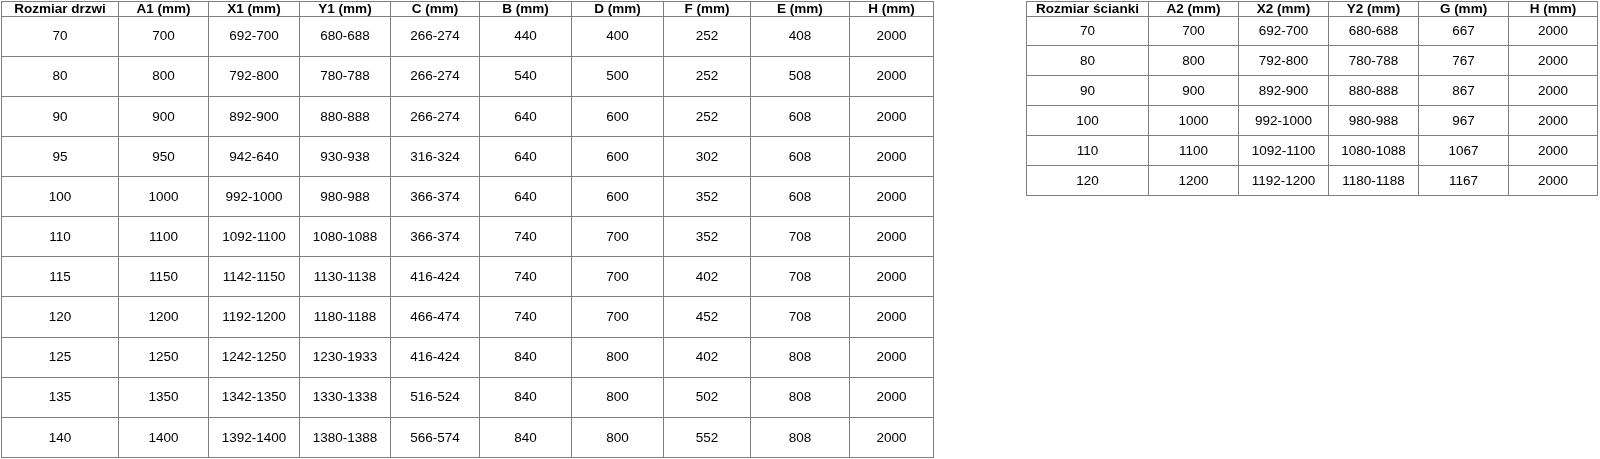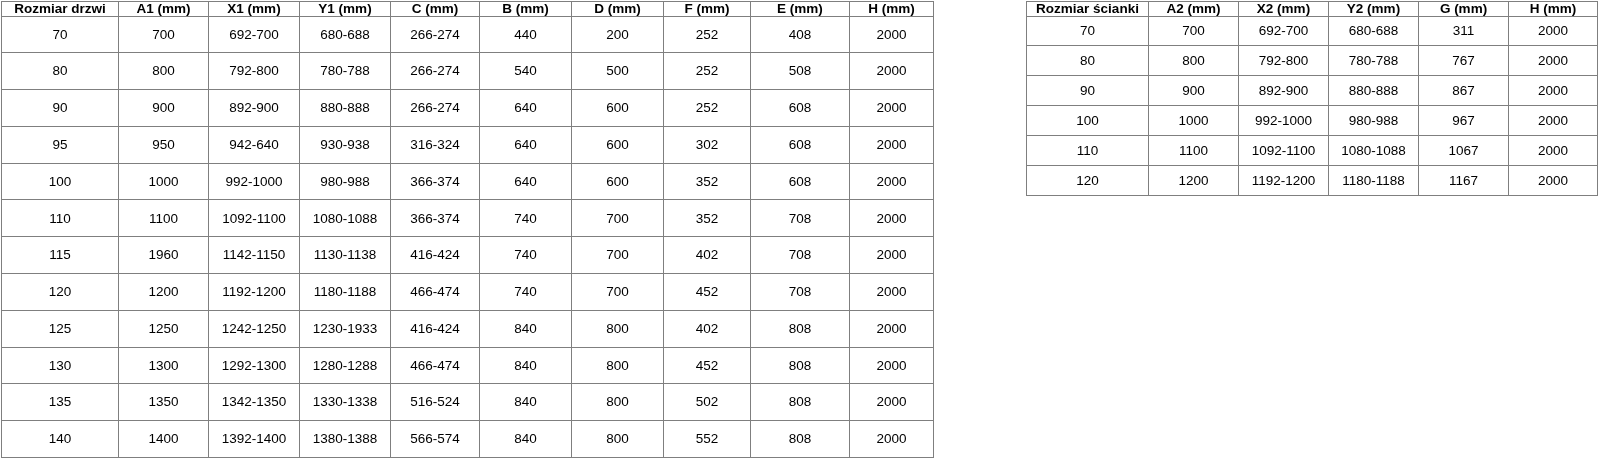--- a/index.html
+++ b/index.html
@@ -84,21 +84,21 @@
         </tr>
       </thead>
       <tbody>
         <tr>
           <td>70</td>
           <td>700</td>
           <td>692-700</td>
           <td>680-688</td>
           <td>266-274</td>
           <td>440</td>
-          <td>200</td>
+          <td>400</td>
           <td>252</td>
           <td>408</td>
           <td>2000</td>
         </tr>
         <tr>
           <td>80</td>
           <td>800</td>
           <td>792-800</td>
           <td>780-788</td>
           <td>266-274</td>
@@ -151,21 +151,21 @@
           <td>1080-1088</td>
           <td>366-374</td>
           <td>740</td>
           <td>700</td>
           <td>352</td>
           <td>708</td>
           <td>2000</td>
         </tr>
         <tr>
           <td>115</td>
-          <td>1960</td>
+          <td>1150</td>
           <td>1142-1150</td>
           <td>1130-1138</td>
           <td>416-424</td>
           <td>740</td>
           <td>700</td>
           <td>402</td>
           <td>708</td>
           <td>2000</td>
         </tr>
         <tr>
@@ -186,32 +186,20 @@
           <td>1242-1250</td>
           <td>1230-1933</td>
           <td>416-424</td>
           <td>840</td>
           <td>800</td>
           <td>402</td>
           <td>808</td>
           <td>2000</td>
         </tr>
         <tr>
-          <td>130</td>
-          <td>1300</td>
-          <td>1292-1300</td>
-          <td>1280-1288</td>
-          <td>466-474</td>
-          <td>840</td>
-          <td>800</td>
-          <td>452</td>
-          <td>808</td>
-          <td>2000</td>
-        </tr>
-        <tr>
           <td>135</td>
           <td>1350</td>
           <td>1342-1350</td>
           <td>1330-1338</td>
           <td>516-524</td>
           <td>840</td>
           <td>800</td>
           <td>502</td>
           <td>808</td>
           <td>2000</td>
@@ -249,21 +237,21 @@
           <th>G (mm)</th>
           <th>H (mm)</th>
         </tr>
       </thead>
       <tbody>
         <tr>
           <td>70</td>
           <td>700</td>
           <td>692-700</td>
           <td>680-688</td>
-          <td>311</td>
+          <td>667</td>
           <td>2000</td>
         </tr>
         <tr>
           <td>80</td>
           <td>800</td>
           <td>792-800</td>
           <td>780-788</td>
           <td>767</td>
           <td>2000</td>
         </tr>

